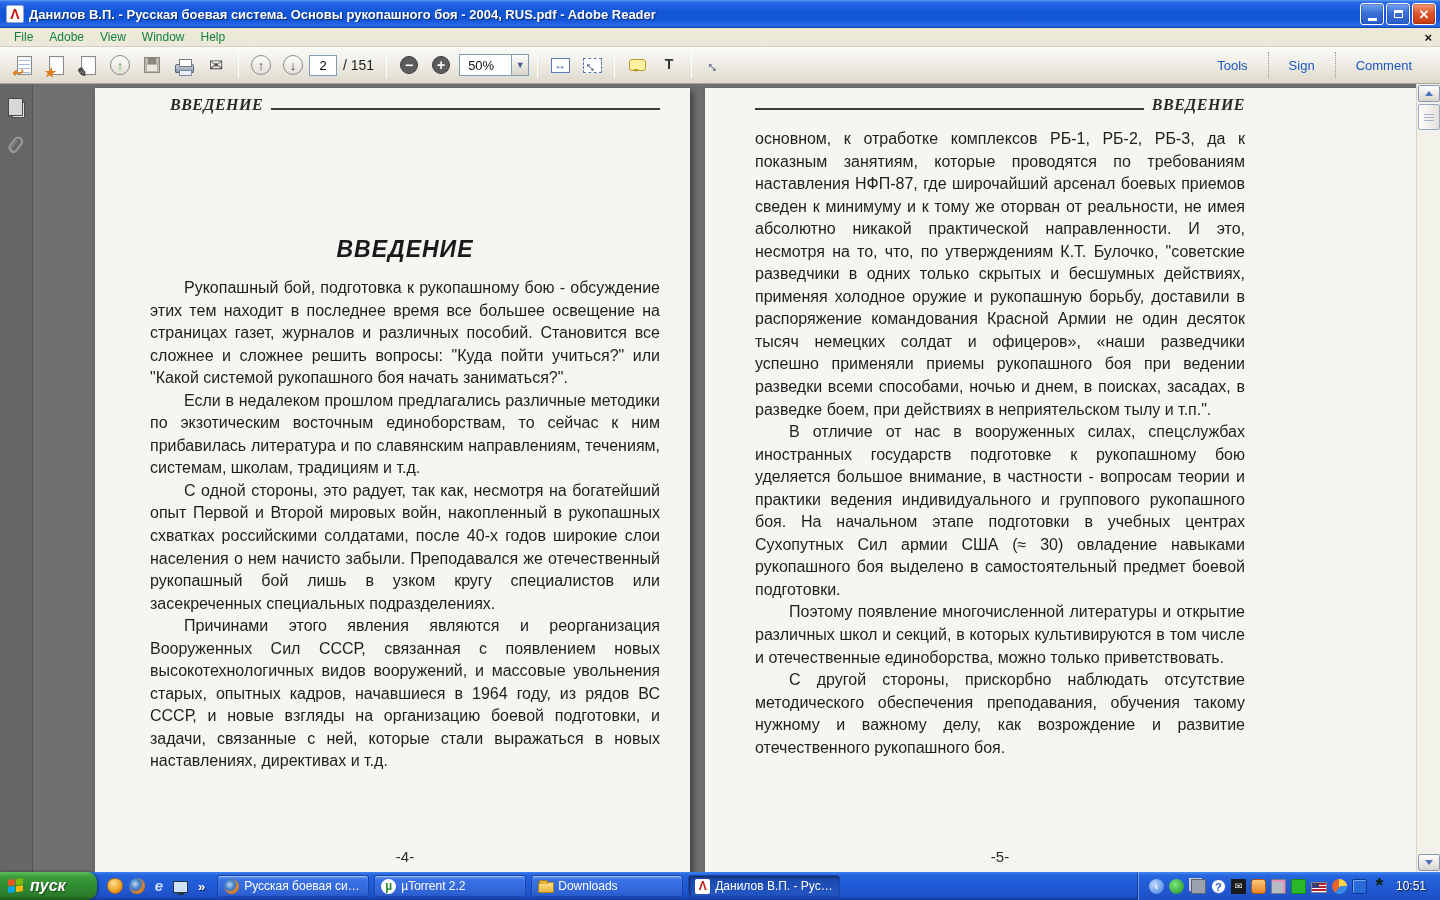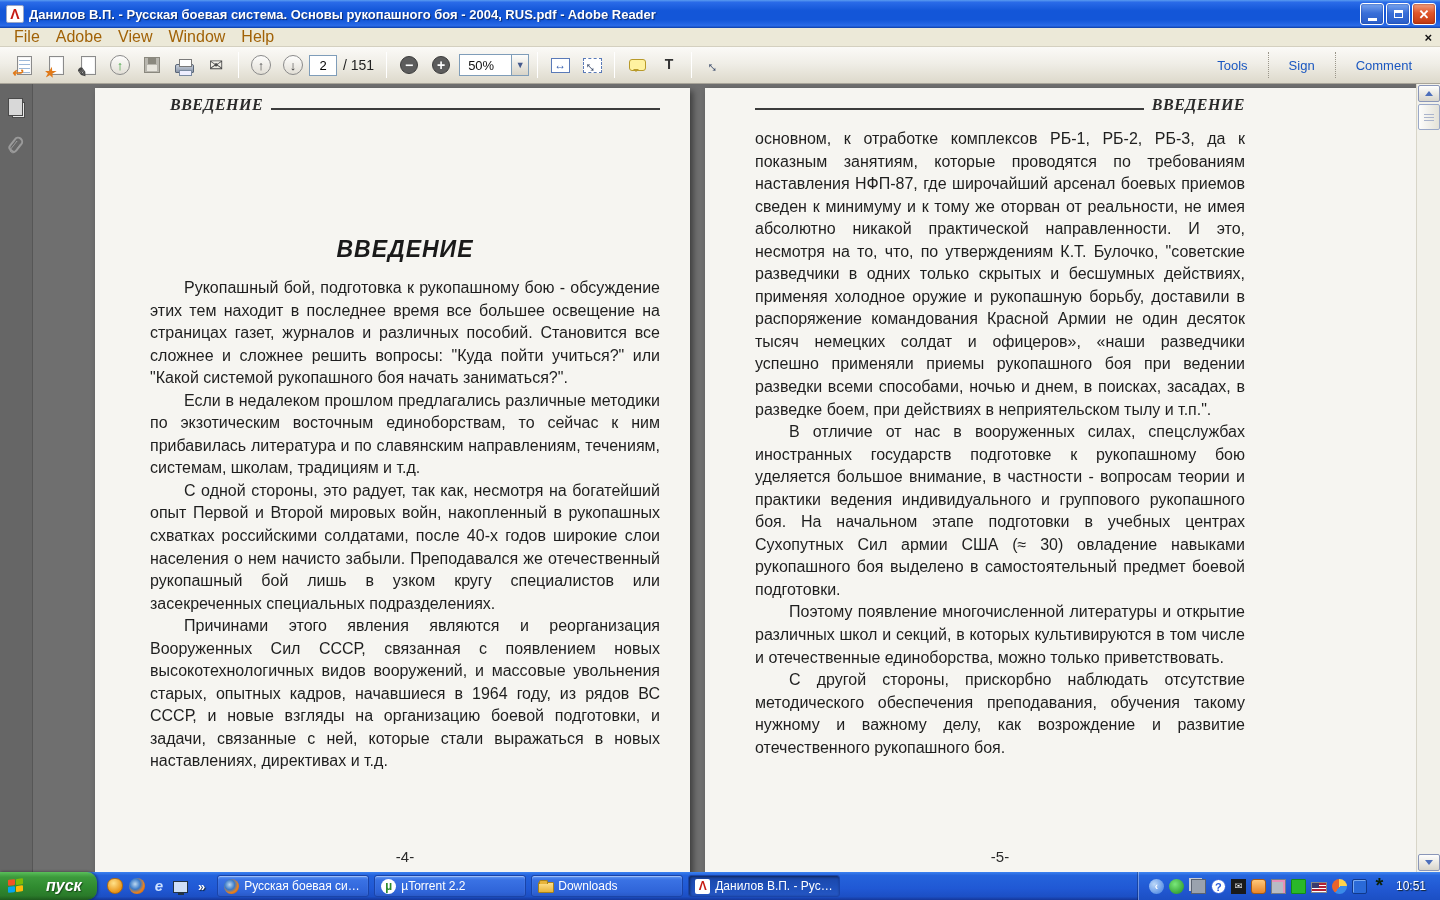--- a/index.html
+++ b/index.html
@@ -18,21 +18,21 @@
     display:flex; align-items:center; justify-content:center; color:#fff; font-weight:bold; font-size:12px;
     background:linear-gradient(180deg,#7aa6ef 0%,#3a6fd8 45%,#2a5ec8 100%); box-shadow:inset 0 0 2px #1a3f98; }
   .winbtn.close { background:linear-gradient(180deg,#f0a080 0%,#e0552a 45%,#c03a12 100%); box-shadow:inset 0 0 2px #7a1a05; font-size:13px;}
   .winbtn .glyph { line-height:1; }
   .winbtn.min .glyph { align-self:flex-end; margin-bottom:3px; width:9px; height:3px; background:#fff; }
   .winbtn.rest .glyph { width:9px; height:8px; border:1.5px solid #fff; border-top-width:3px; background:transparent; }
 
   
   .menubar { position:absolute; left:0; top:28px; width:1440px; height:19px; background:#ece9d8;
     border-bottom:1px solid #d4d0c0; display:flex; align-items:center; padding-left:6px; }
-  .menubar span.menu-item { font-size:16px; color:#a16207; padding:1px 8px; cursor:default; }
+  .menubar span.menu-item { font-size:12px; color:#15803d; padding:1px 8px; cursor:default; }
   .menu-close { position:absolute; right:8px; top:1px; font-size:13px; font-weight:bold; color:#111; }
 
   
   .toolbar { position:absolute; left:0; top:47px; width:1440px; height:37px;
     background:linear-gradient(180deg,#fbfaf7 0%,#f0eee7 45%,#ddd9cb 100%);
     border-bottom:1px solid #a8a499; display:flex; align-items:center; padding:0 8px; }
   .tb-btn { width:32px; height:30px; display:flex; align-items:center; justify-content:center; border-radius:3px; position:relative; }
   .tb-sep { width:1px; height:26px; background:#b5b1a4; margin:0 6px; border-right:1px solid #fff; }
   .mini-page { width:15px; height:19px; background:#fff; border:1px solid #8b8b8b; position:relative;
     box-shadow:inset 0 0 0 1px #f4f4f4; display:block; }
@@ -109,21 +109,21 @@
   .tri-down { width:0; height:0; border:4px solid transparent; border-top:5px solid #4d6fbb; margin-bottom:-4px; }
   .sb-thumb { width:22px; height:26px; margin:2px auto 0; border:1px solid #9aa8c8; border-radius:2px;
     background:linear-gradient(90deg,#fdfdfc,#e4e2d8); display:flex; flex-direction:column; align-items:center; justify-content:center; gap:2px; }
   .sb-thumb i { display:block; width:10px; height:1px; background:#aab4cc; }
 
   
   .taskbar { position:absolute; left:0; bottom:0; width:1440px; height:28px;
     background:linear-gradient(180deg,#3c82f0 0%,#2463dc 12%,#2058d4 60%,#1c4fc4 88%,#15379a 100%); display:flex; align-items:center; }
   .startbtn { height:28px; width:97px; border-radius:0 10px 10px 0; display:flex; align-items:center; padding:0 14px 0 8px;
     background:linear-gradient(180deg,#5abf5a 0%,#3c9a3c 18%,#2f8a2f 55%,#2a7a2a 85%, #1d5a1d 100%);
-    box-shadow:1px 0 3px rgba(0,0,0,.5);gap:16px; }
+    box-shadow:1px 0 3px rgba(0,0,0,.5); }
   .startbtn .lbl { color:#fff; font-weight:bold; font-style:italic; font-size:16px; text-shadow:1px 1px 1px #1a4a1a; margin-left:6px; }
   .winflag { width:16px; height:14px; display:grid; grid-template-columns:7px 7px; grid-template-rows:6px 6px; gap:1px; transform:skewY(-6deg); }
   .winflag i { border-radius:1px; }
   .winflag .r { background:#f35325; } .winflag .g { background:#81bc06; }
   .winflag .b { background:#05a6f0; } .winflag .y { background:#ffba08; }
   .quicklaunch { display:flex; align-items:center; gap:6px; padding:0 8px 0 10px; }
   .ql { width:16px; height:16px; }
   .shield16 { background:radial-gradient(circle at 40% 30%, #ffe28a, #e8951a 70%); border-radius:45% 45% 50% 50%; border:1px solid #b06a10; }
   .ff16 { border-radius:50%; background:radial-gradient(circle at 38% 38%, #bcd8f0 0%, #3a7ac8 38%, #e8821e 62%, #b04e08 100%); }
   .ie16 { color:#cfe2ff; font-size:15px; font-weight:bold; font-style:italic; line-height:16px; text-align:center; }

